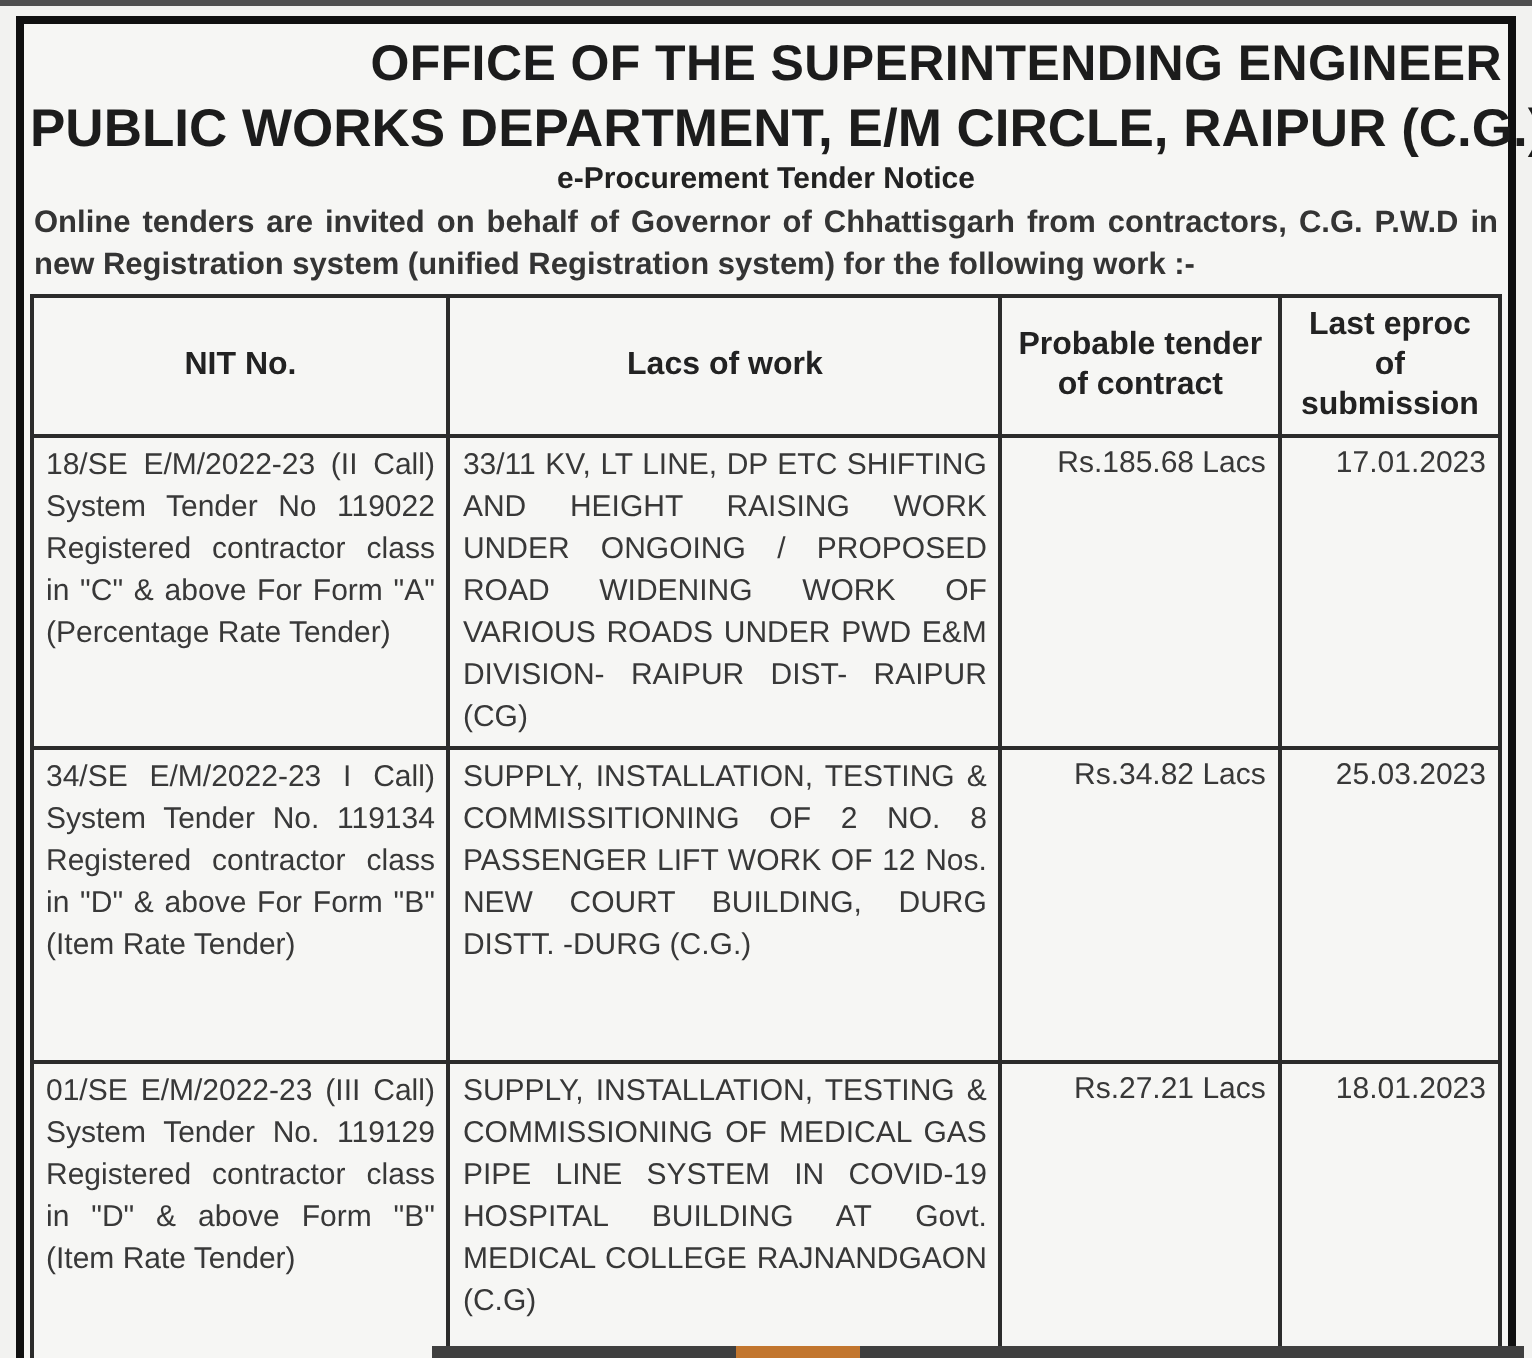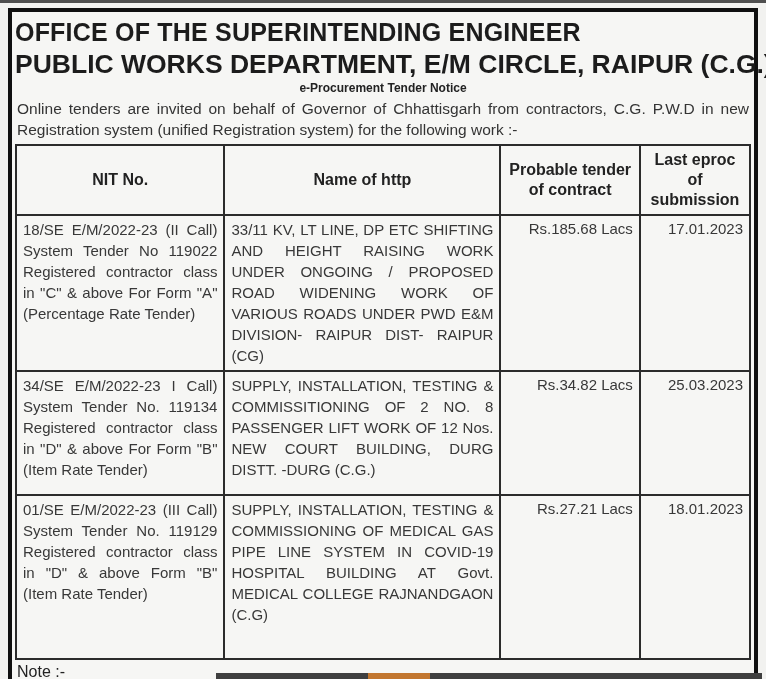--- a/index.html
+++ b/index.html
@@ -20,49 +20,50 @@
   }
   .page {
     position: absolute;
     top: 8px; left: 8px;
     width: 750px; height: 700px; 
     border: 4px solid #101010;
     background: #f6f6f4;
     padding: 2px 3px 0 3px;
   }
   .title-1 {
-    text-align: left;
+    text-align: right;
     font-weight: bold;
     font-size: 25px;
     letter-spacing: 0.2px;
     color: #1c1c1c;
     margin: 4px 0 2px 0;
     white-space: nowrap;
   }
   .title-2 {
     text-align: center;
     font-weight: bold;
     font-size: 26.5px;
     color: #1c1c1c;
     margin: 2px 0 1px 0;
     white-space: nowrap;
   }
   .subtitle {
     text-align: center;
     font-weight: bold;
-    font-size: 12px;
+    font-size: 15px;
     color: #222;
     margin: 1px 0 3px 0;
   }
   .intro {
     font-size: 15.5px;
     line-height: 21px;
     color: #343434;
     text-align: justify;
     margin: 0 2px 4px 2px;
+    font-weight: bold;
   }
   table.tender {
     width: 100%;
     border-collapse: collapse;
     table-layout: fixed;
   }
   table.tender th, table.tender td {
     border: 2px solid #2b2b2b;
     font-size: 15px;
     color: #383838;
@@ -83,21 +84,21 @@
     text-align: justify;
     line-height: 21px;
     margin-top: 14px;
   }
   td.amount-cell, td.date-cell {
     text-align: right;
     line-height: 20px;
     font-size: 15px;
   }
   tr.row-1 { height: 155px; }
-  tr.row-2 { height: 124px; }
+  tr.row-2 { height: 157px; }
   tr.row-3 { height: 164px; }
   .note-label {
     font-weight: normal;
     font-size: 16px;
     color: #222;
     margin: 3px 2px 1px 2px;
   }
   .note-line {
     font-size: 15.5px;
     color: #343434;
@@ -135,21 +136,21 @@
   <table class="tender">
     <colgroup>
       <col style="width:28.4%">
       <col style="width:37.6%">
       <col style="width:19.0%">
       <col style="width:15.0%">
     </colgroup>
     <thead>
       <tr>
         <th>NIT No.</th>
-        <th>Name of http</th>
+        <th>Lacs of work</th>
         <th>Probable tender of contract</th>
         <th>Last eproc of submission</th>
       </tr>
     </thead>
     <tbody>
       <tr class="row-1">
         <td class="nit-cell">18/SE E/M/2022-23 (II Call) System Tender No 119022 Registered contractor class in "C" &amp; above For Form "A" (Percentage Rate Tender)</td>
         <td class="work-cell">33/11 KV, LT LINE, DP ETC SHIFTING AND HEIGHT RAISING WORK UNDER ONGOING / PROPOSED ROAD WIDENING WORK OF VARIOUS ROADS UNDER PWD E&amp;M DIVISION- RAIPUR DIST- RAIPUR (CG)</td>
         <td class="amount-cell">Rs.185.68 Lacs</td>
         <td class="date-cell">17.01.2023</td>

